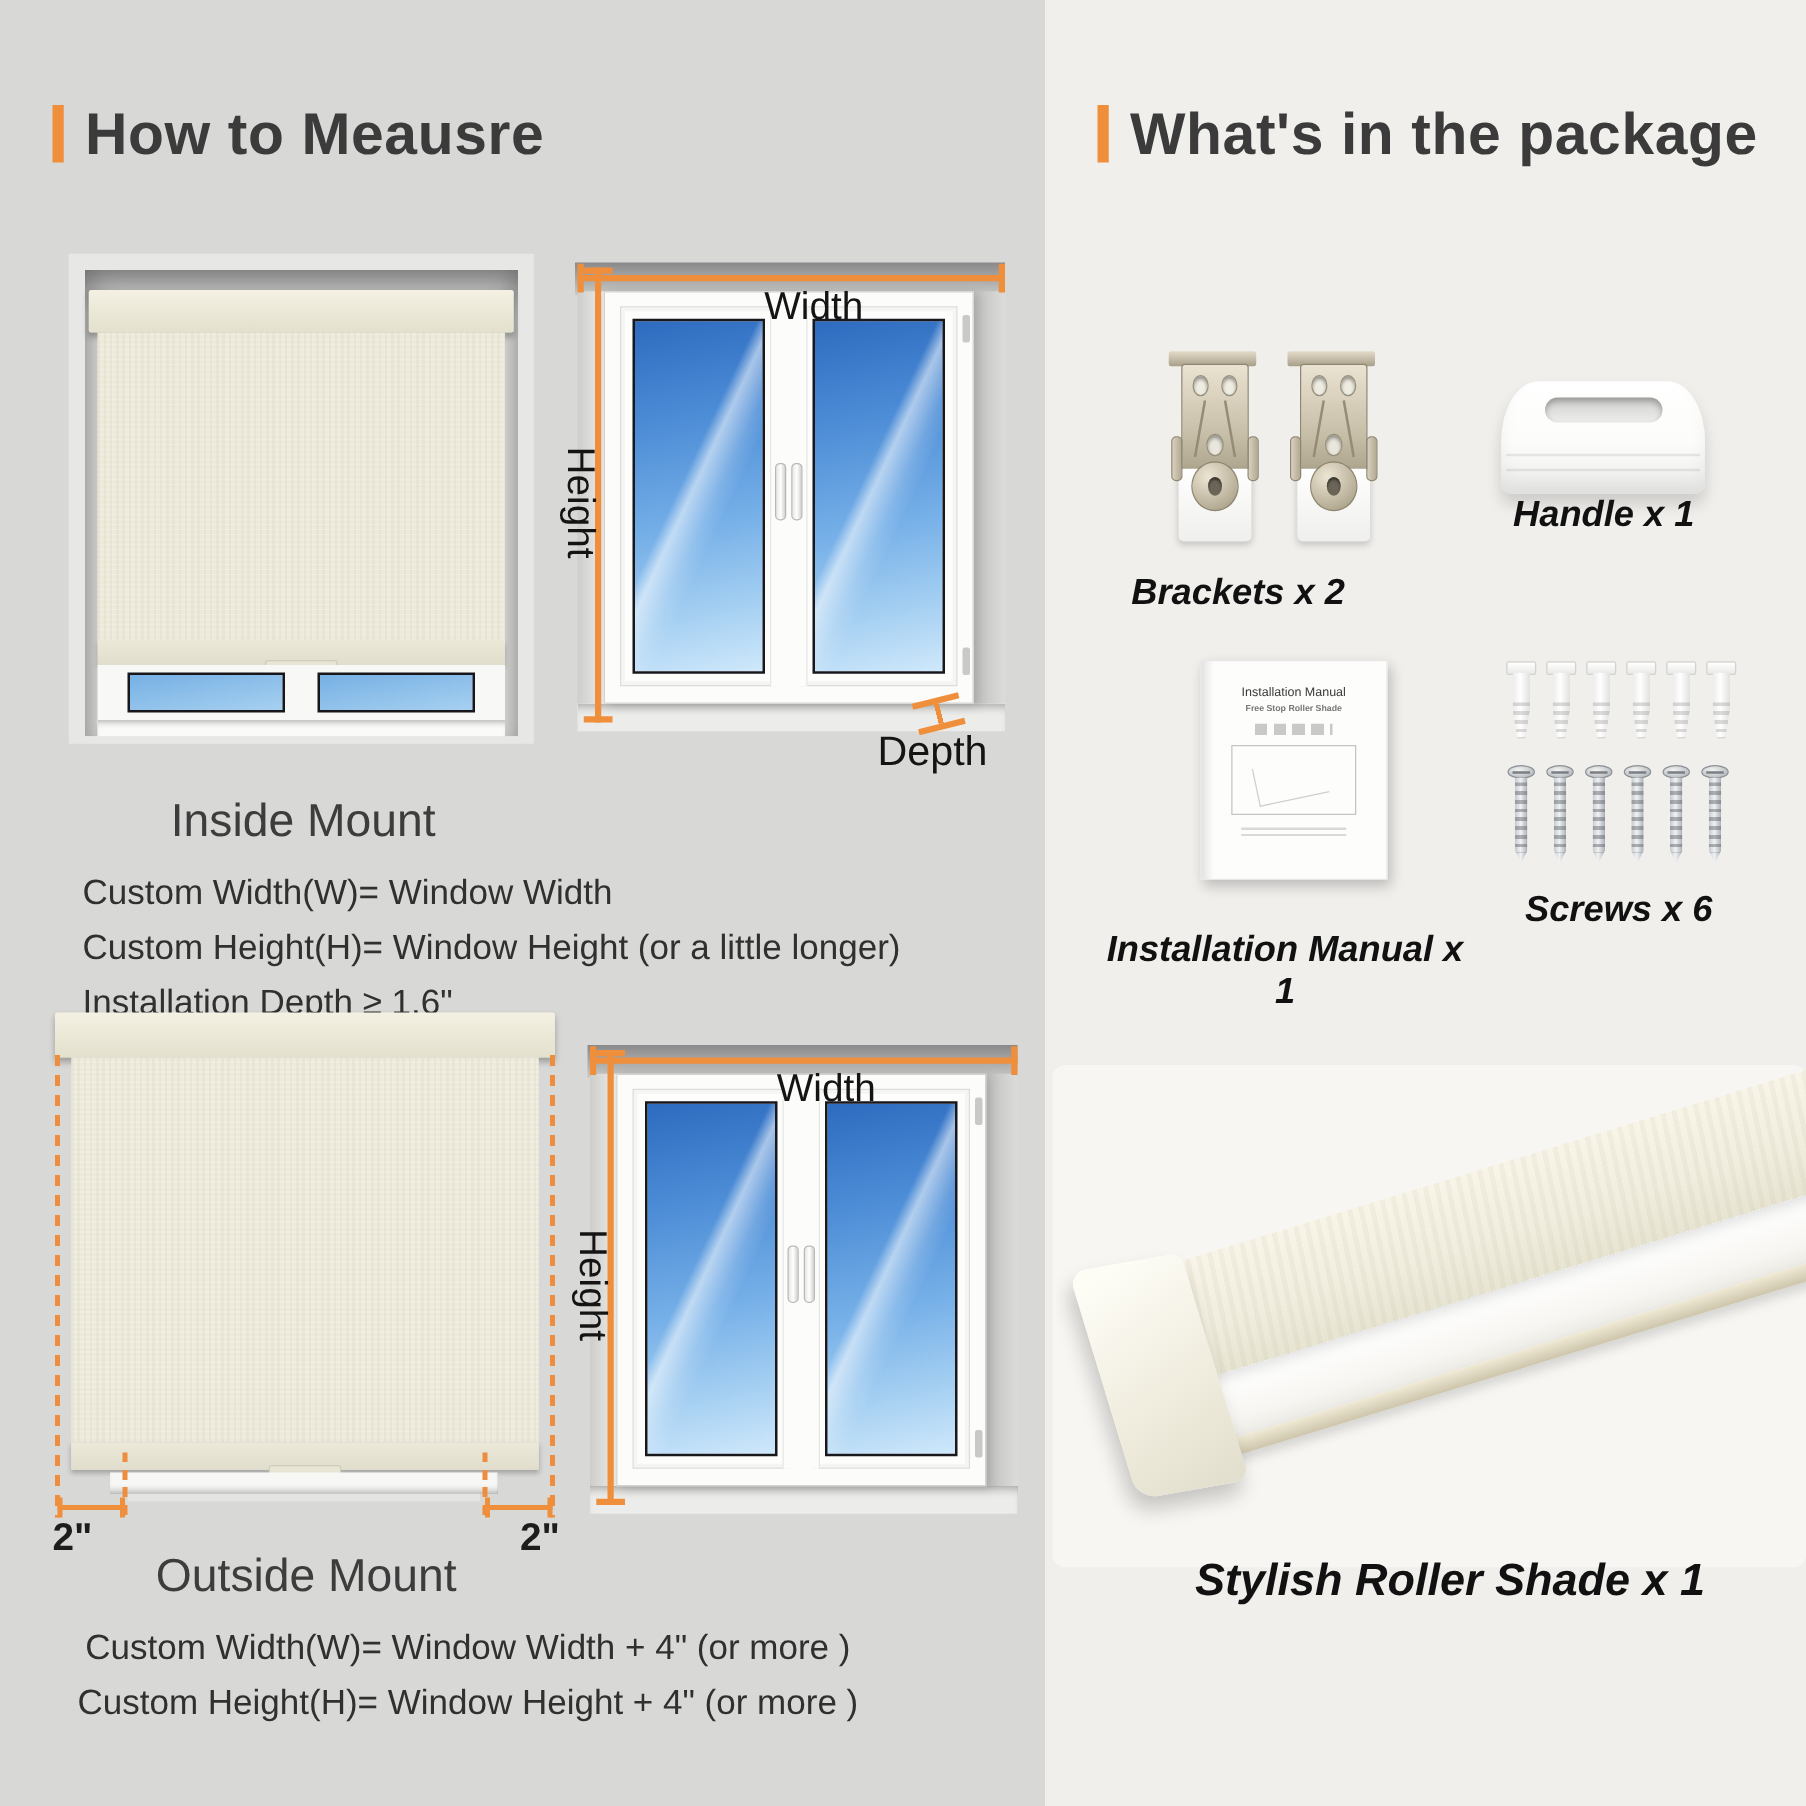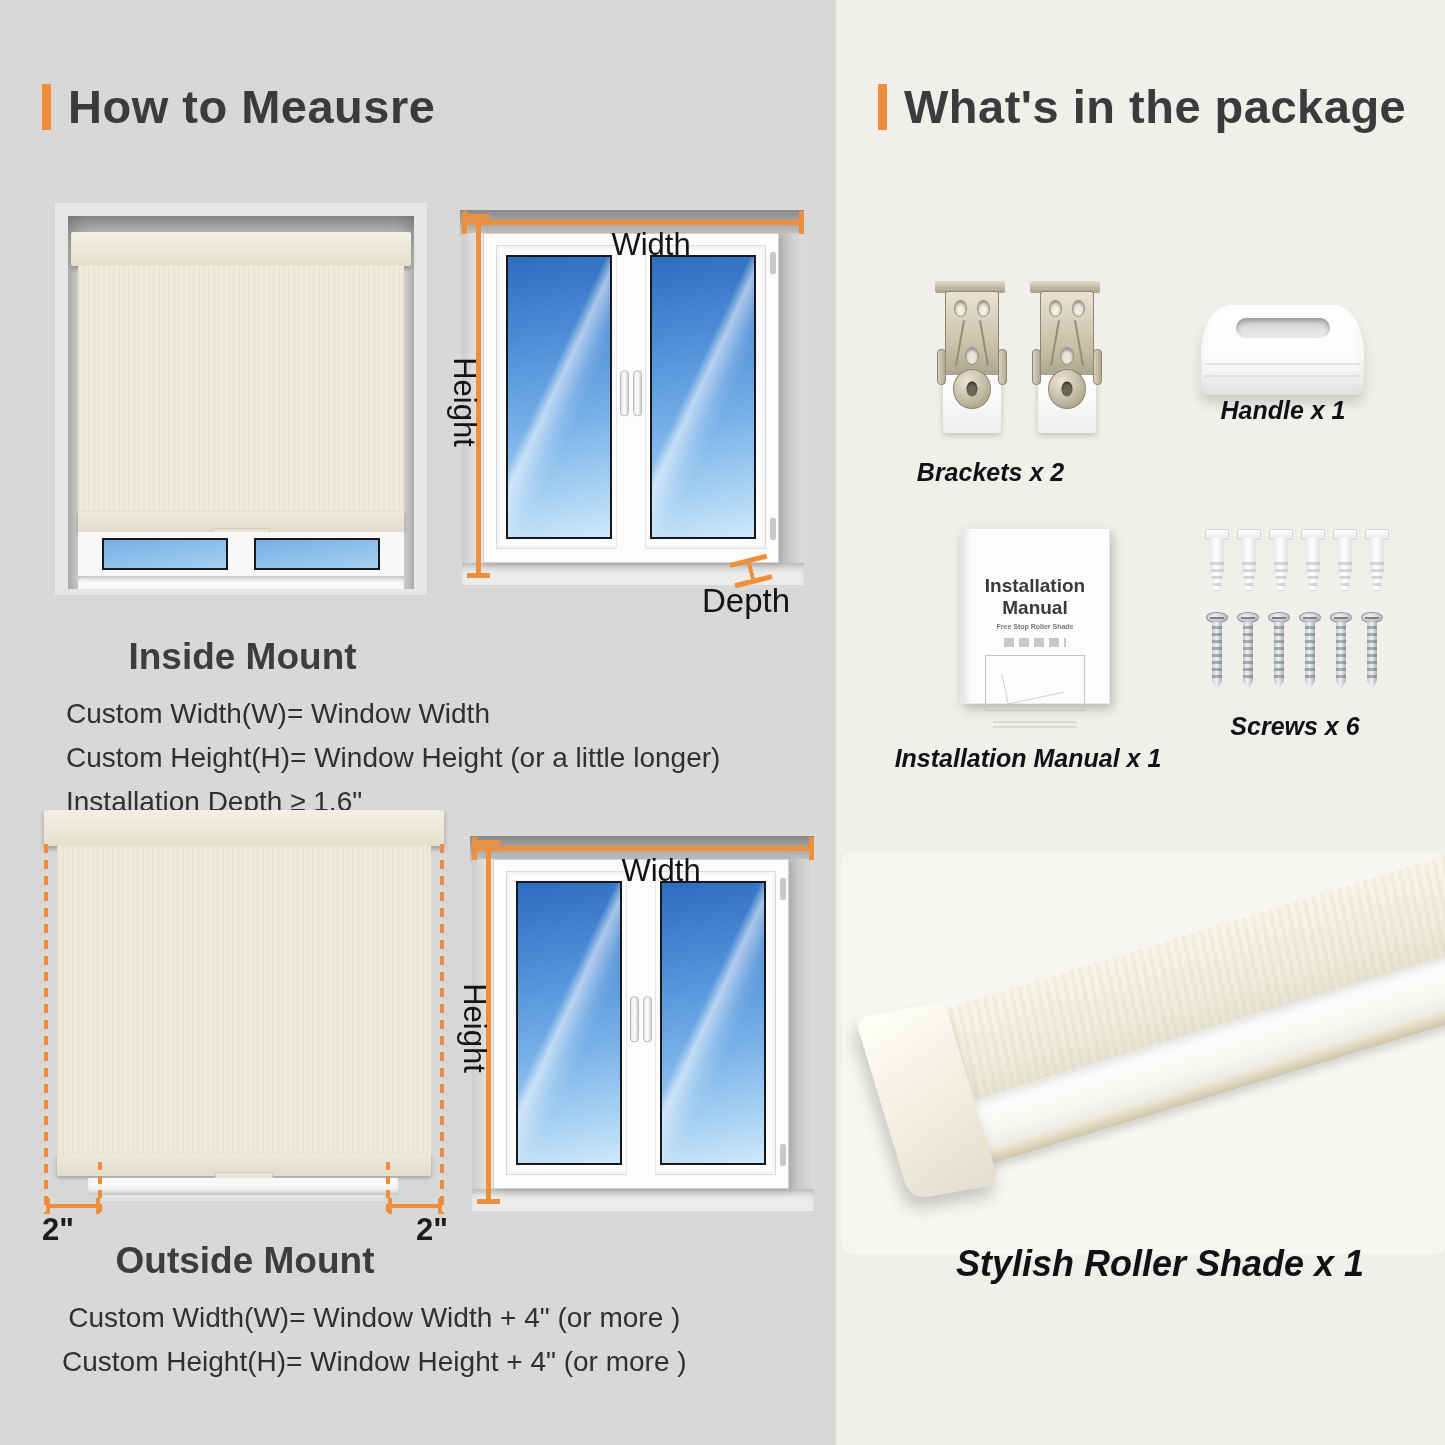--- a/index.html
+++ b/index.html
@@ -9,21 +9,21 @@
   .panel-right-bg { position:absolute; left:836px; top:0; width:609px; height:1445px; background:#f0efec; }
 
   
   .section-title { position:absolute; display:flex; align-items:center; gap:17px; }
   .accent-bar { width:9px; height:46px; background:#ef8f3c; }
   .section-title h1 { font-size:47px; font-weight:bold; color:#3b3b3b; letter-spacing:0.5px; }
   .title-left { left:42px; top:79px; }
   .title-right { left:878px; top:79px; }
 
   
-  .mount-heading { position:absolute; font-size:37px; font-weight:bold; color:#3d3d3d; text-align:center; }
+  .mount-heading { position:absolute; font-size:37px; font-weight:normal; color:#3d3d3d; text-align:center; }
   .heading-inside { left:55px; top:636px; width:375px; }
   .heading-outside { left:30px; top:1240px; width:430px; }
   .spec-lines { position:absolute; font-size:28px; color:#303030; line-height:44px; }
   .spec-inside { left:66px; top:692px; }
   .spec-outside { left:62px; top:1296px;text-align:center; }
 
   
   .mountA { position:absolute; left:55px; top:203px; width:372px; height:392px; background:#e7e7e5; }
   .mountA .recess { position:absolute; left:13px; top:13px; right:13px; bottom:6px; background:#dfdfdd;
     box-shadow: inset 0 22px 26px -8px rgba(66,66,70,0.62), inset 16px 0 20px -10px rgba(100,100,102,0.35), inset -14px 0 18px -10px rgba(110,110,112,0.35); }
@@ -87,21 +87,21 @@
   .dash-short { position:absolute; width:4px; top:356px; height:52px; background:repeating-linear-gradient(180deg,#ee8d3e 0 8px, transparent 8px 14px); }
   .dash-short.ds-l { left:68px; } .dash-short.ds-r { right:70px; }
   .arrow2 { position:absolute; height:4px; top:398px; background:#ef8f3c; }
   .arrow2::before,.arrow2::after { content:''; position:absolute; top:-6px; width:4px; height:16px; background:#ef8f3c; }
   .arrow2::before { left:0; } .arrow2::after { right:0; }
   .arrow2.a2-l { left:16px; width:54px; } .arrow2.a2-r { right:18px; width:54px; }
   .lab2 { position:absolute; top:406px; font-size:31px; font-weight:bold; color:#1d1d1d; }
   .lab2.l2-l { left:12px; } .lab2.l2-r { right:12px; }
 
   
-  .item-label { position:absolute; font-weight:bold; font-style:italic; color:#111; font-size:25px; text-align:center; }
+  .item-label { position:absolute; font-weight:bold; font-style:italic; color:#111; font-size:29px; text-align:center; }
   .lbl-brackets { left:868px; top:458px; width:245px; }
   .lbl-handle { left:1178px; top:396px; width:210px; }
   .lbl-manual { left:878px; top:744px; width:300px;text-align:center; }
   .lbl-screws { left:1180px; top:712px; width:230px; }
   .lbl-shade { left:880px; top:1243px; width:560px; font-size:36px; }
 
   
   .bracket { position:absolute; width:62px; height:152px; }
   .bk1 { left:941px; top:281px; } .bk2 { left:1036px; top:281px; }
   .b-flange { position:absolute; left:-6px; right:-2px; top:0; height:12px; background:linear-gradient(180deg,#e3dbc9,#a89f8a); border-radius:2px; }
@@ -123,21 +123,21 @@
     background:linear-gradient(180deg,#ffffff 0%,#fcfcfa 55%,#ebebe9 100%);
     border-radius:30px 30px 8px 8px / 48px 48px 8px 8px;
     box-shadow:0 8px 12px rgba(0,0,0,0.15), inset 0 -10px 14px rgba(0,0,0,0.05); }
   .handle-slot { position:absolute; left:50%; transform:translateX(-50%); top:13px; width:94px; height:20px; border-radius:10px;
     background:linear-gradient(180deg,#cfcfcd,#ededeb); box-shadow:inset 0 3px 5px rgba(0,0,0,0.28); }
   .handle-ridge { position:absolute; left:4px; right:4px; top:58px; height:14px; border-top:2px solid rgba(0,0,0,0.08); border-bottom:2px solid rgba(0,0,0,0.08); }
 
   
   .manual { position:absolute; left:960px; top:528px; width:150px; height:176px; background:#fdfdfc; border:1px solid #e8e8e6; box-shadow:3px 5px 10px rgba(0,0,0,0.22); }
   .manual::before { content:''; position:absolute; left:0; top:0; bottom:0; width:10px; background:linear-gradient(90deg,#e2e2e0,rgba(255,255,255,0)); }
-  .manual-title { margin-top:46px; text-align:center; font-size:19px; font-weight:bold; color:#3a3a3a; }
+  .manual-title { margin-top:20px; text-align:center; font-size:10px; font-weight:normal; color:#3a3a3a; }
   .manual-sub { text-align:center; font-size:7px; font-weight:bold; color:#777; margin-top:4px; }
   .manual-squig { margin:8px auto 0; width:62px; height:9px;
      background:repeating-linear-gradient(90deg,#c9c9c7 0 10px, transparent 10px 15px); }
   .manual-sketch { margin:8px auto 0; width:100px; height:56px; border:1px solid #c4c4c2; position:relative; }
   .manual-sketch::after { content:''; position:absolute; left:18px; top:12px; width:56px; height:30px; border-bottom:1px solid #cfcfcd; border-left:1px solid #cfcfcd; transform:rotate(-12deg); }
   .manual-foot { margin:10px auto 0; width:84px; height:9px; background:repeating-linear-gradient(180deg,#d9d9d7 0 2px, transparent 2px 5px); }
 
   
   .anchor { position:absolute; width:18px; height:62px; top:529px; }
   .anchor::before { content:''; position:absolute; left:-3px; right:-3px; top:0; height:9px; background:linear-gradient(180deg,#ffffff,#e9e9e7); border:1px solid #d2d2d0; border-radius:2px; }

